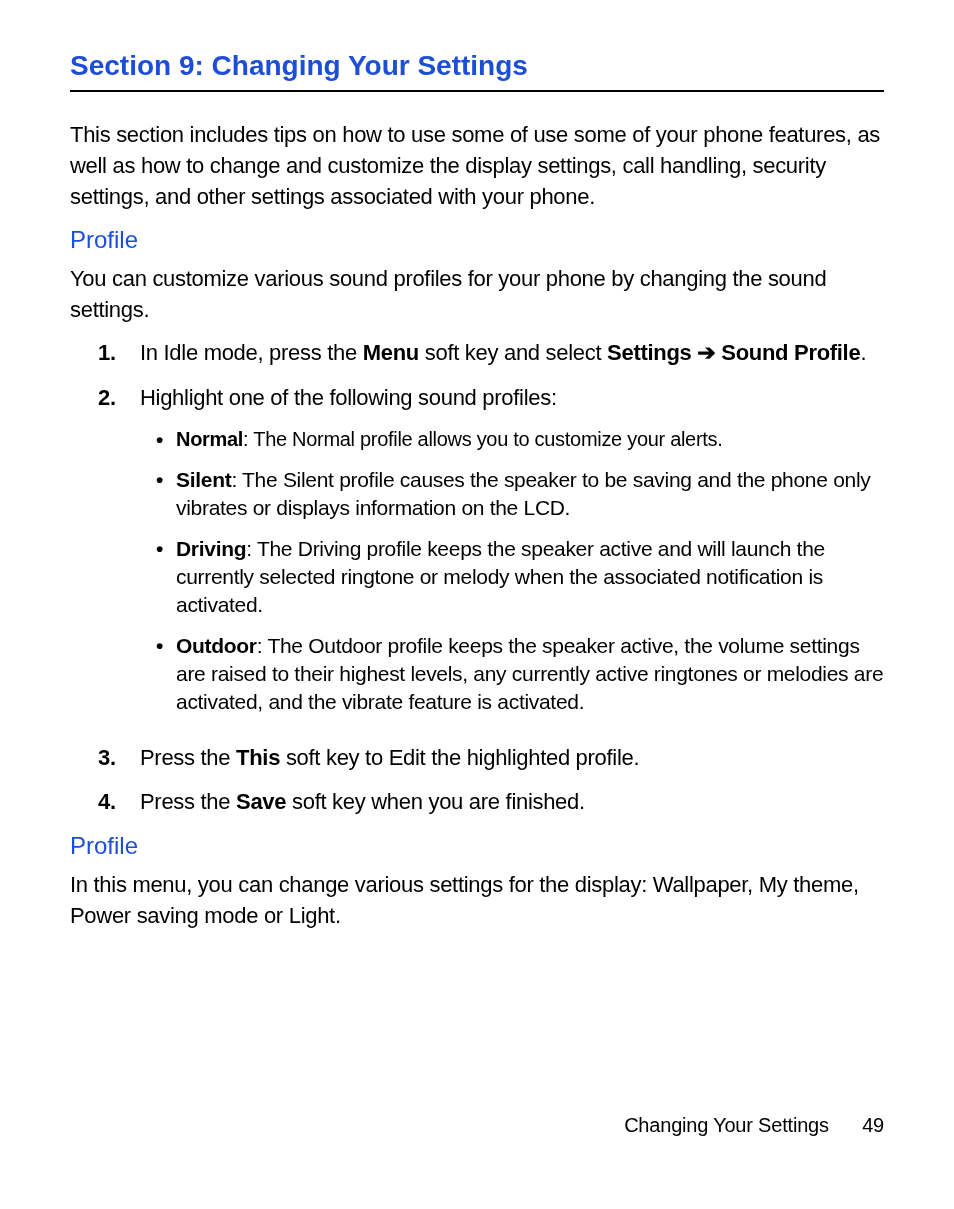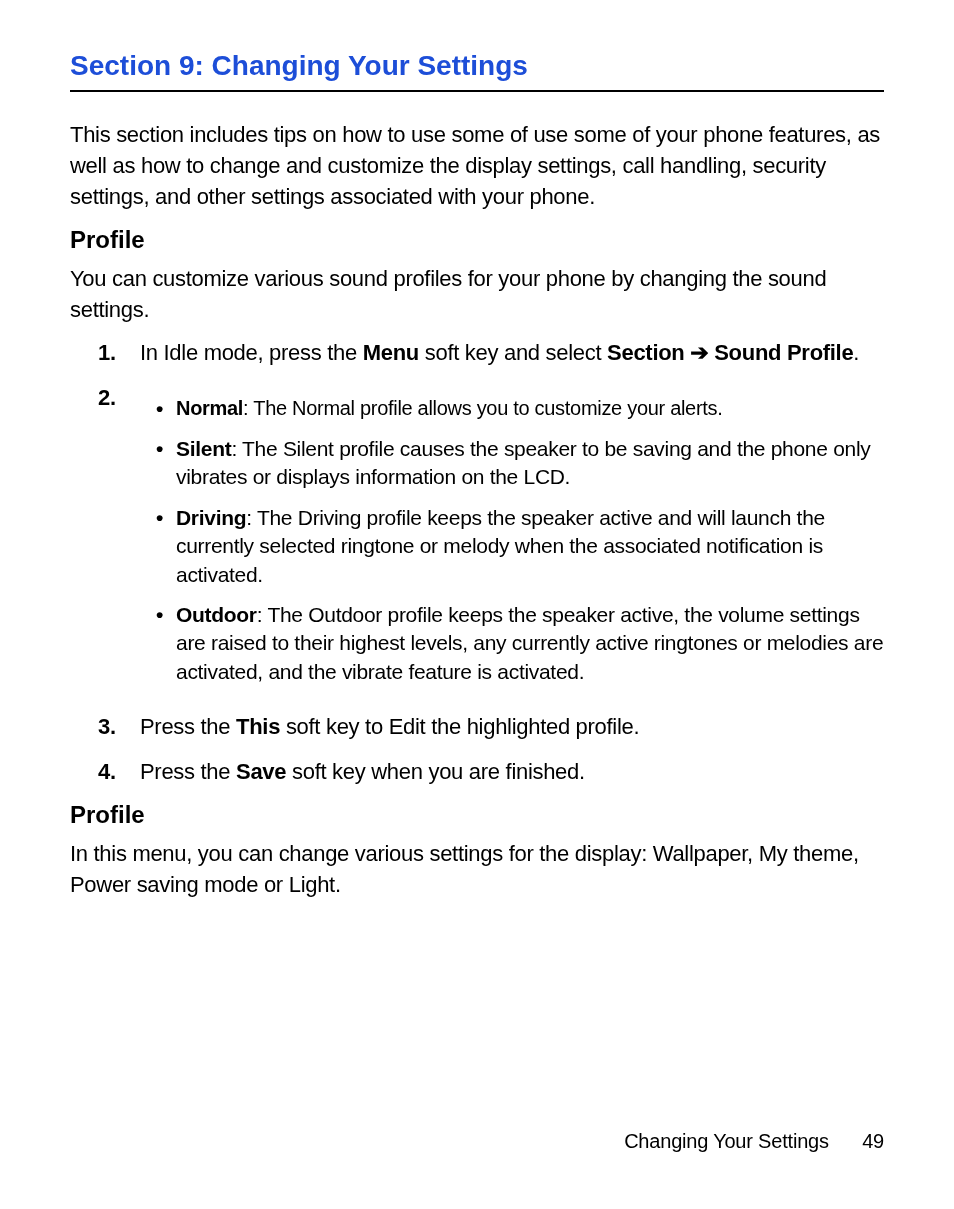--- a/index.html
+++ b/index.html
@@ -25,22 +25,22 @@
       margin-bottom: 28px;
     }
     .intro-text {
       font-size: 22px;
       line-height: 1.4;
       margin-bottom: 14px;
       font-family: "Helvetica Neue", Helvetica, Arial, sans-serif;
       letter-spacing: -0.3px;
     }
     .subsection-heading {
-      color: #000000;
-      font-weight: bold;
+      color: #1d4ed8;
+      font-weight: normal;
       font-size: 24px;
       margin-bottom: 10px;
       margin-top: 6px;
     }
     .body-text {
       font-size: 22px;
       line-height: 1.4;
       margin-bottom: 12px;
       font-family: "Helvetica Neue", Helvetica, Arial, sans-serif;
       letter-spacing: -0.3px;
@@ -91,21 +91,21 @@
     }
     .bullet-content {
       flex: 1;
     }
     .bullet-label {
       font-weight: bold;
       font-family: Arial, Helvetica, sans-serif;
     }
     .footer {
       position: absolute;
-      bottom: 56px;
+      bottom: 72px;
       right: 70px;
       font-size: 20px;
       font-family: "Helvetica Neue", Helvetica, Arial, sans-serif;
       letter-spacing: -0.2px;
     }
     .page-num {
       margin-left: 28px;
     }
     .normal-bullet .bullet-content {
       font-size: 20px;
@@ -119,27 +119,28 @@
 <p class="intro-text">This section includes tips on how to use some of use some of your phone features, as well as how to change and customize the display settings, call handling, security settings, and other settings associated with your phone.</p>
 
 <h2 class="subsection-heading">Profile</h2>
 
 <p class="body-text">You can customize various sound profiles for your phone by changing the sound settings.</p>
 
 <ol class="numbered-list">
   <li class="numbered-item">
     <span class="num-marker">1.</span>
     <span class="num-content">
-      <span>In Idle mode, press the </span><span class="bold">Menu</span><span> soft key and select </span><span class="bold">Section</span><span class="bold arrow"> ➔ </span><span class="bold">Sound Profile</span><span>.</span>
+      <span>In Idle mode, press the </span><span class="bold">Menu</span><span> soft key and select </span><span class="bold">Settings</span><span class="bold arrow"> ➔ </span><span class="bold">Sound Profile</span><span>.</span>
     </span>
   </li>
 
   <li class="numbered-item">
     <span class="num-marker">2.</span>
     <span class="num-content">
+      <span>Highlight one of the following sound profiles:</span>
       <ul class="bullet-list">
         <li class="bullet-item normal-bullet">
           <span class="bullet-marker">•</span>
           <span class="bullet-content">
             <span class="bullet-label">Normal</span><span>: The Normal profile allows you to customize your alerts.</span>
           </span>
         </li>
         <li class="bullet-item">
           <span class="bullet-marker">•</span>
           <span class="bullet-content">

